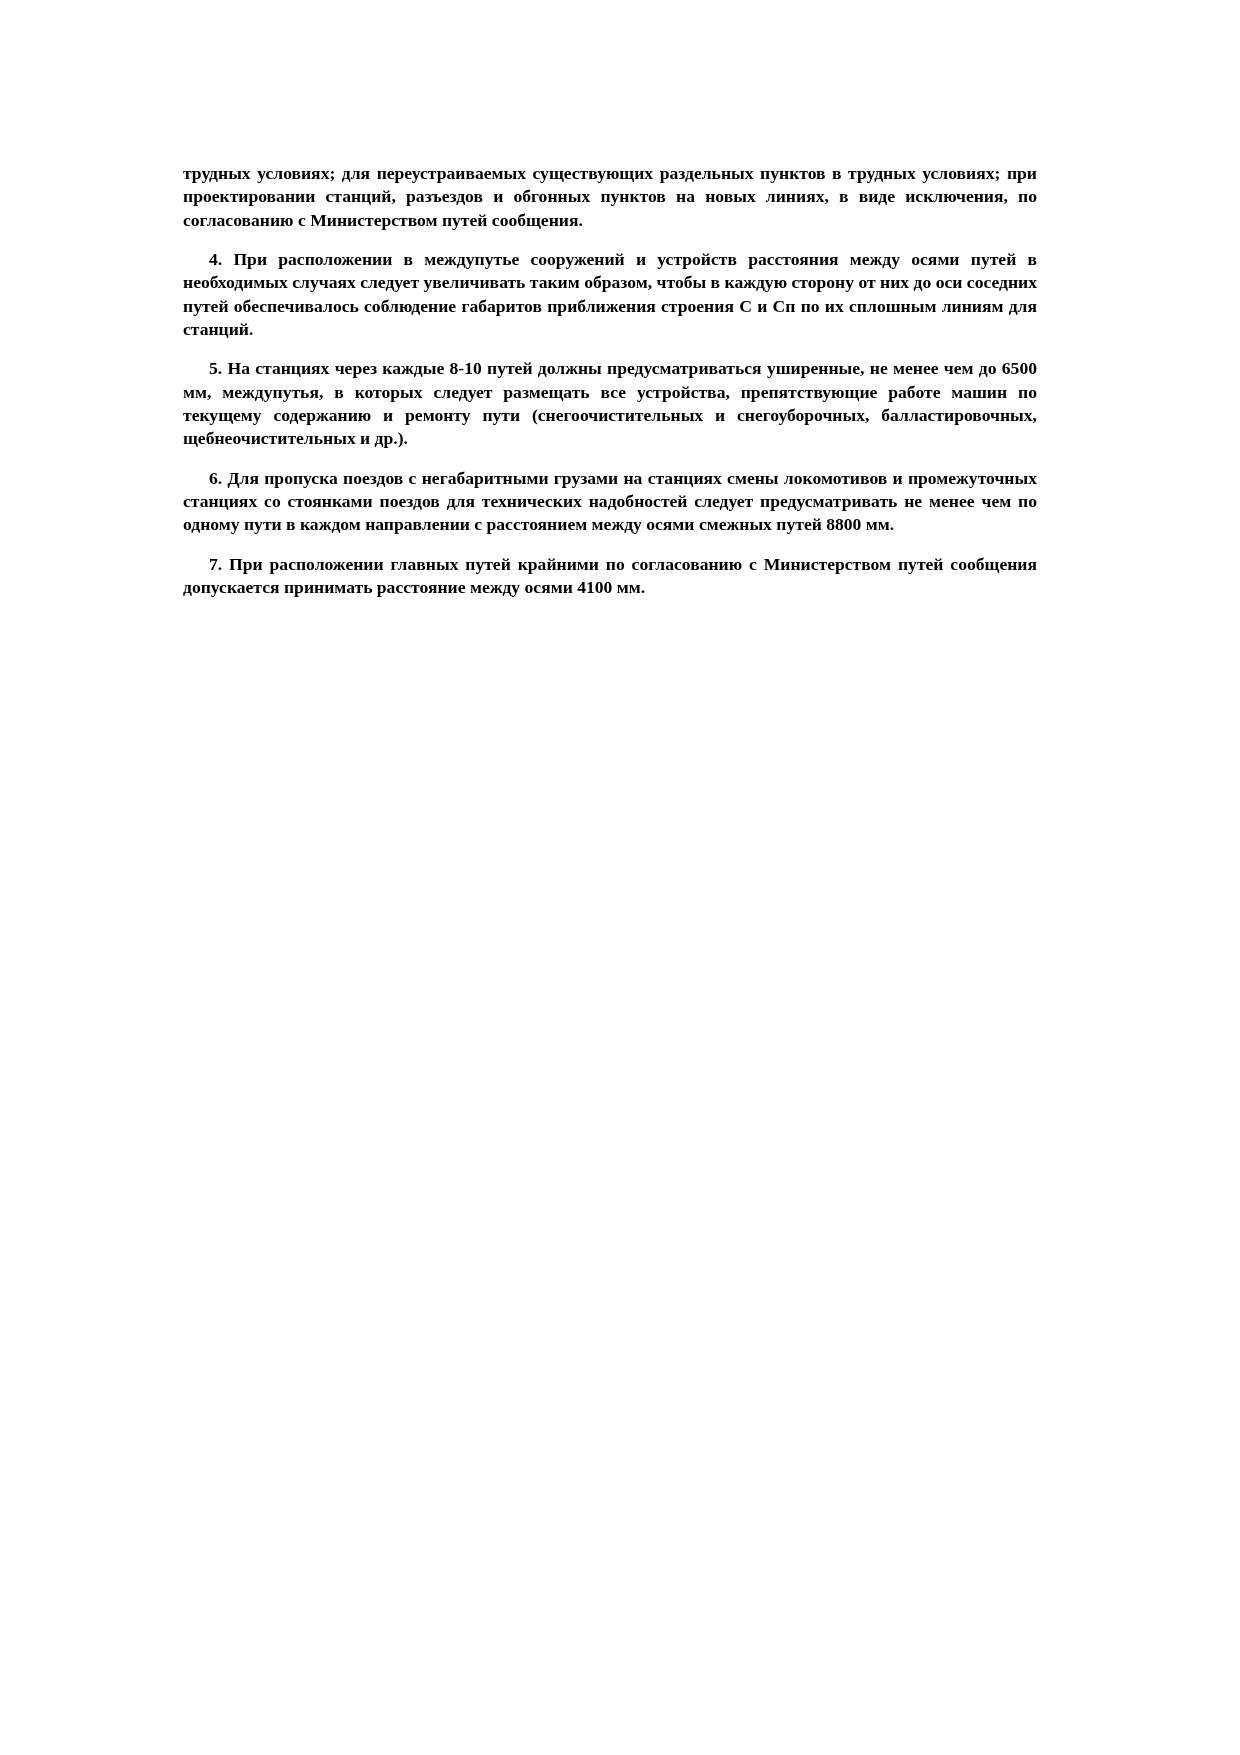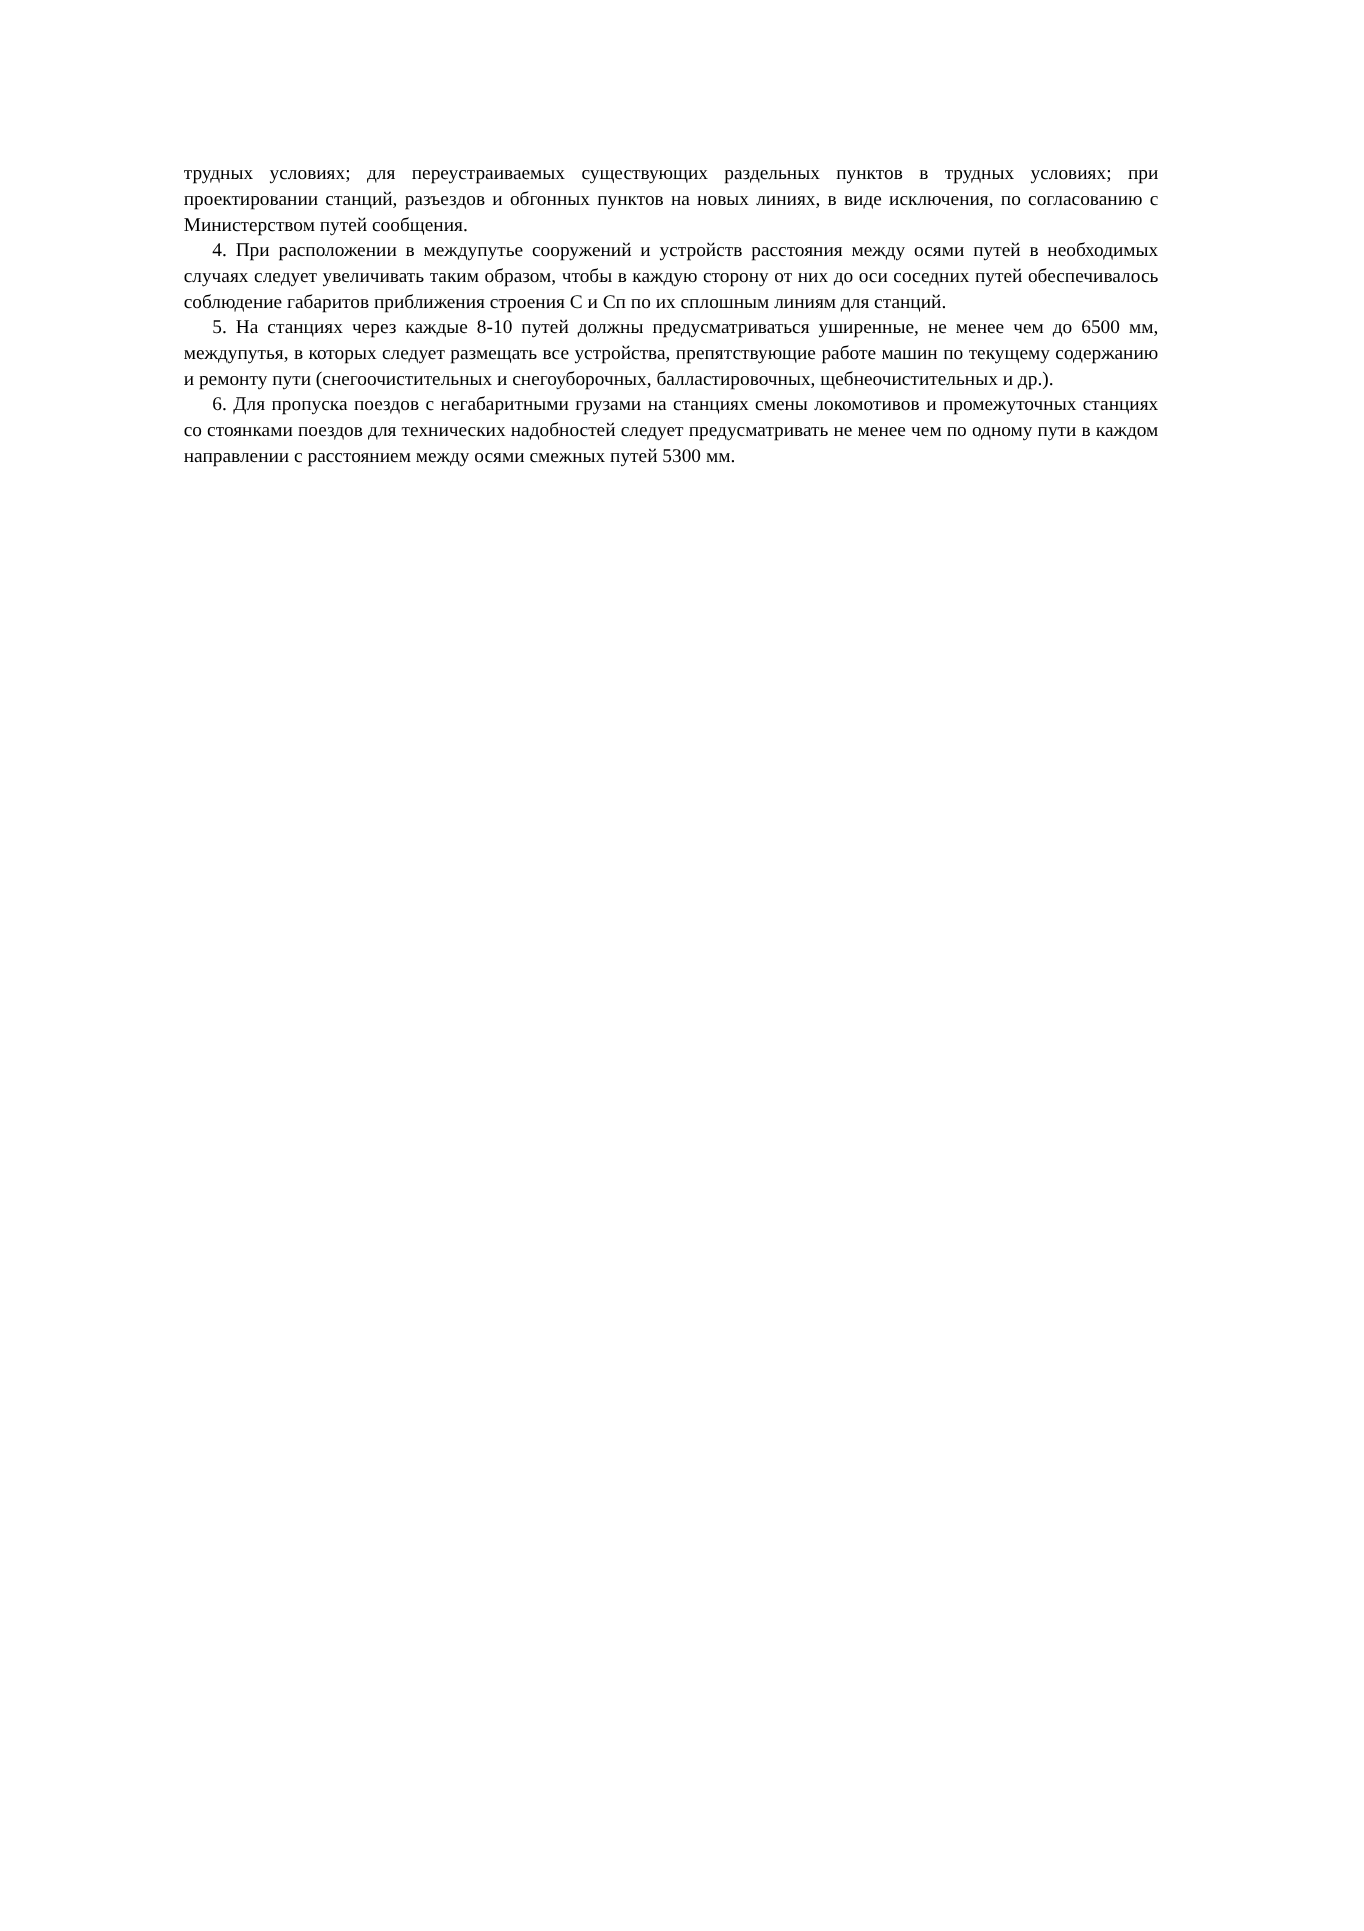--- a/index.html
+++ b/index.html
@@ -18,31 +18,33 @@
     left: 167px;
     top: 146px;
     width: 886px;
     font-family: "Liberation Serif", "DejaVu Serif", serif;
     font-size: 17.6px;
     line-height: 23.35px;
     color: #000000;
     text-align: justify;
   }
   .text-block p {
-    margin: 0;
+    margin: 16px;
     padding: 0;
     text-indent: 0;
+    font-weight: bold;
   }
   .text-block p.indent {
     text-indent: 26px;
   }
 </style>
 </head>
 <body>
 
 <div class="page">
   <div class="text-block">
     <p>трудных условиях; для переустраиваемых существующих раздельных пунктов в трудных условиях; при проектировании станций, разъездов и обгонных пунктов на новых линиях, в виде исключения, по согласованию с Министерством путей сообщения.</p>
     <p class="indent">4. При расположении в междупутье сооружений и устройств расстояния между осями путей в необходимых случаях следует увеличивать таким образом, чтобы в каждую сторону от них до оси соседних путей обеспечивалось соблюдение габаритов приближения строения С и Сп по их сплошным линиям для станций.</p>
     <p class="indent">5. На станциях через каждые 8-10 путей должны предусматриваться уширенные, не менее чем до 6500 мм, междупутья, в которых следует размещать все устройства, препятствующие работе машин по текущему содержанию и ремонту пути (снегоочистительных и снегоуборочных, балластировочных, щебнеочистительных и др.).</p>
-    <p class="indent">6. Для пропуска поездов с негабаритными грузами на станциях смены локомотивов и промежуточных станциях со стоянками поездов для технических надобностей следует предусматривать не менее чем по одному пути в каждом направлении с расстоянием между осями смежных путей 5300 мм.</p>
+    <p class="indent">6. Для пропуска поездов с негабаритными грузами на станциях смены локомотивов и промежуточных станциях со стоянками поездов для технических надобностей следует предусматривать не менее чем по одному пути в каждом направлении с расстоянием между осями смежных путей 8800 мм.</p>
+    <p class="indent">7. При расположении главных путей крайними по согласованию с Министерством путей сообщения допускается принимать расстояние между осями 4100 мм.</p>
   </div>
 </div>
 
 </body></html>

